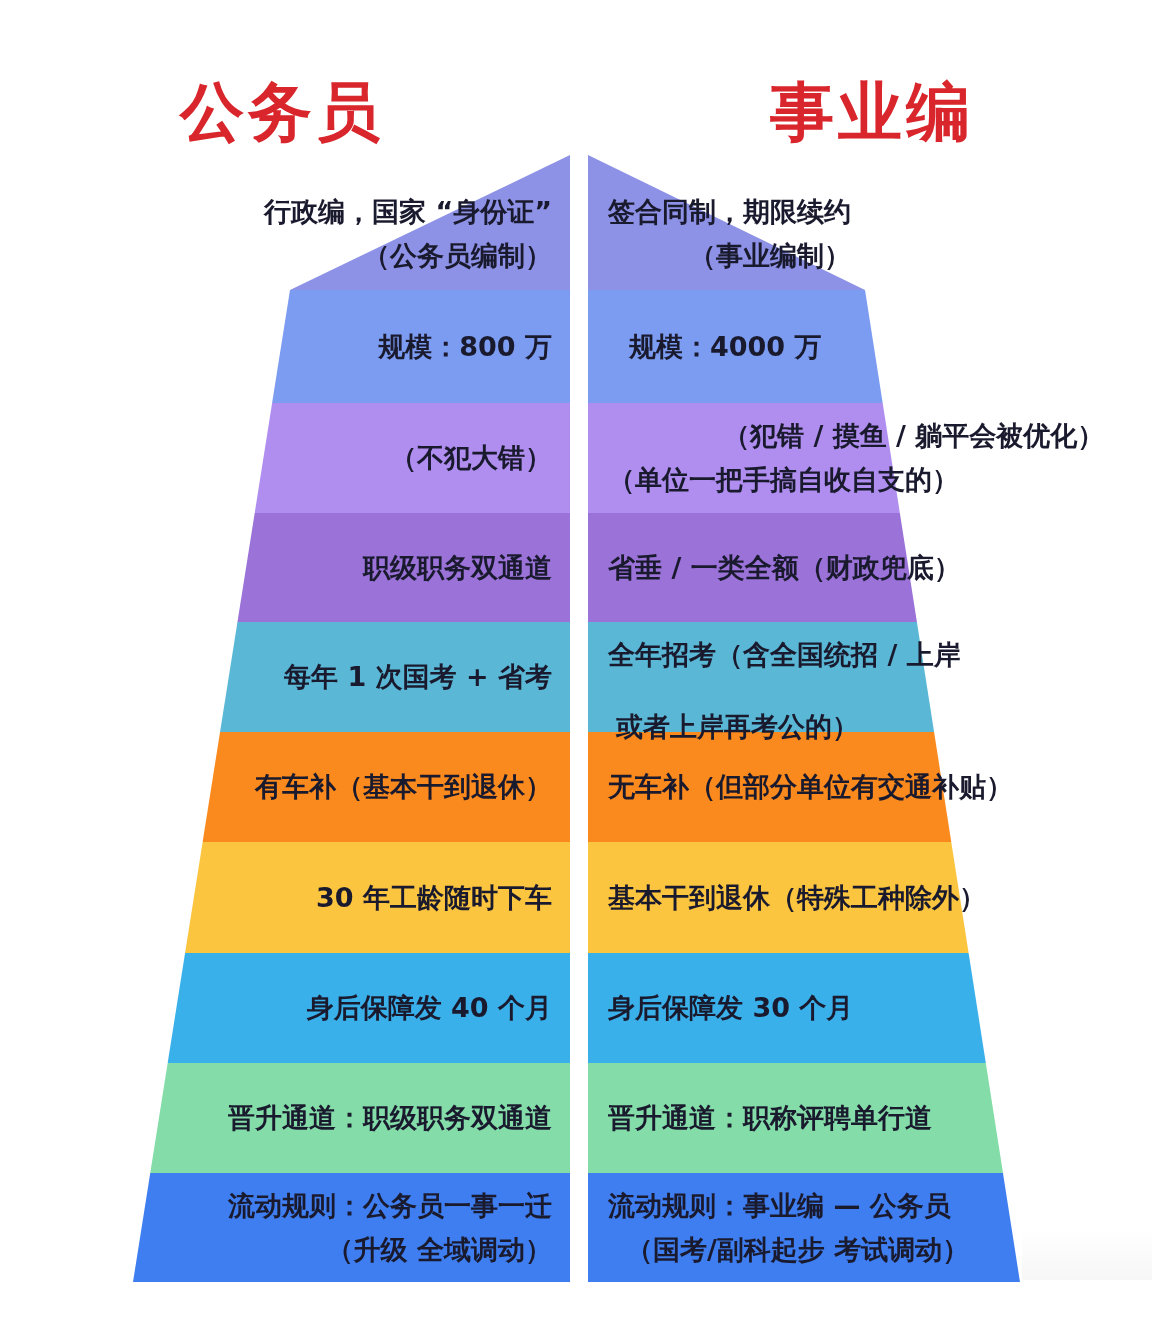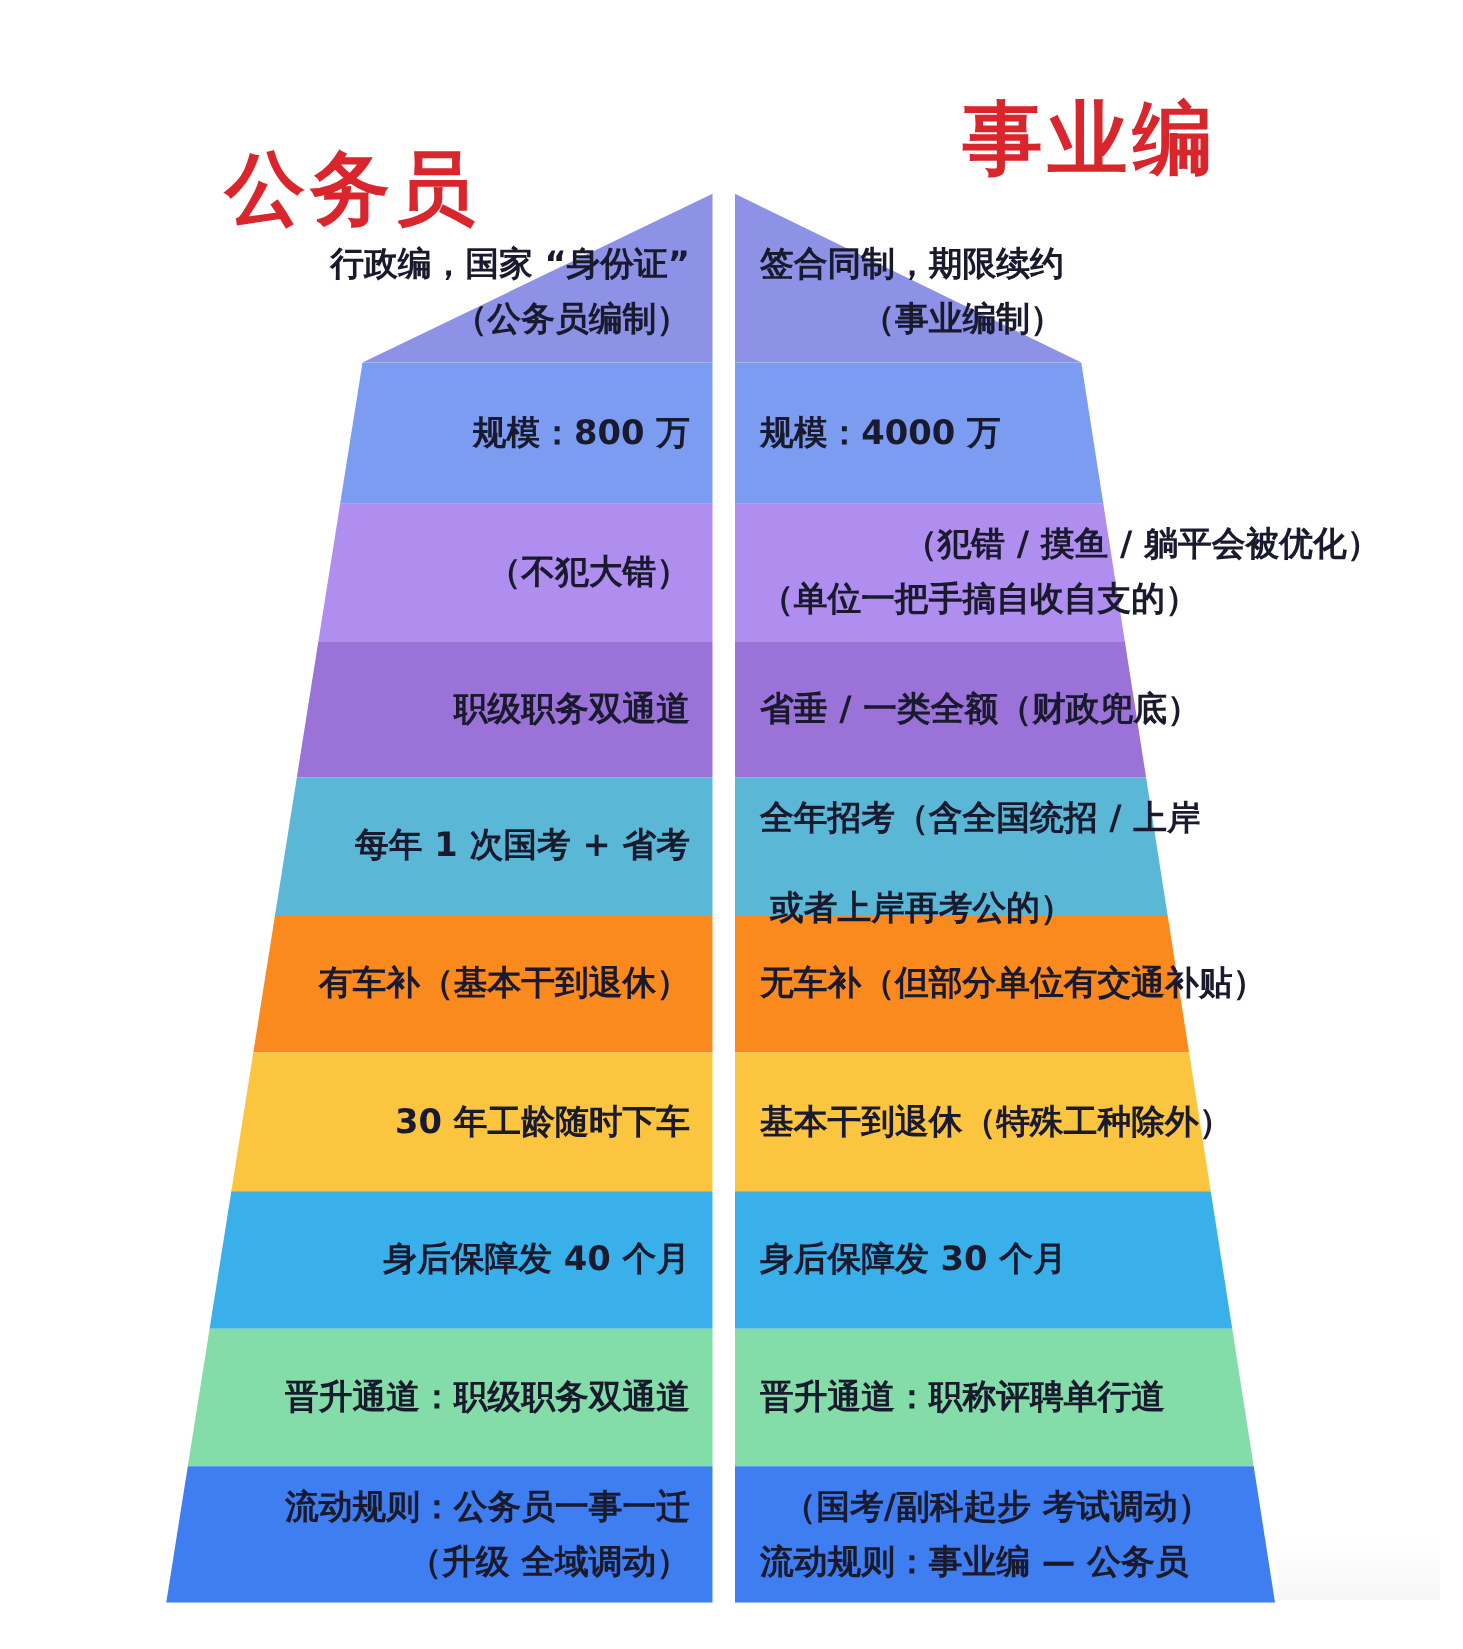--- a/index.html
+++ b/index.html
@@ -1,20 +1,20 @@
 <!DOCTYPE html>
 <html><head>
 <meta charset="utf-8">
 <style>
   html, body { margin:0; padding:0; background:#ffffff; }
   body { width:1170px; height:1319px; position:relative; overflow:hidden;
          font-family:"DejaVu Sans","Liberation Sans",sans-serif; }
   .title { position:absolute; top:72px; font-size:64px; font-weight:bold; color:#d9262c;
            letter-spacing:4px; line-height:80px; }
-  #title-left { left:180px;margin-top:40px; }
+  #title-left { left:180px; }
   #title-right { left:770px; }
   svg.shapes { position:absolute; left:0; top:0; }
   .cell { position:absolute; color:#1a1a2e; font-size:27px; font-weight:bold;
           line-height:44px; white-space:nowrap; }
   .l { text-align:right; }
   .r { text-align:left; }
   .watermark { position:absolute; left:1022px; top:1228px; width:130px; height:52px;
                background:linear-gradient(#ffffff,#f3f3f3); opacity:0.7; }
 </style>
 </head>
@@ -55,21 +55,21 @@
       <div>行政编，国家 “身份证”</div>
       <div>（公务员编制）</div>
     </div>
     <div class="cell r" style="top: 190px; left: 608px;">
       <div>签合同制，期限续约</div>
       <div style="padding-left: 6px; text-align: right;">（事业编制）</div>
     </div>
     <div class="cell l" style="top: 324.5px; right: 618px;">
       <div>规模：800 万</div>
     </div>
-    <div class="cell r" style="top: 324.5px; left: 608px; text-align: right;">
+    <div class="cell r" style="top: 324.5px; left: 629px; text-align: right;">
       <div>规模：4000 万</div>
     </div>
     <div class="cell l" style="top: 436px; right: 618px;">
       <div>（不犯大错）</div>
     </div>
     <div class="cell r" style="top: 414px; left: 608px;">
       <div style="padding-left: 115px;">（犯错 / 摸鱼 / 躺平会被优化）</div>
       <div>（单位一把手搞自收自支的）</div>
     </div>
     <div class="cell l" style="top: 545.5px; right: 618px;">
@@ -107,18 +107,18 @@
       <div>晋升通道：职级职务双通道</div>
     </div>
     <div class="cell r" style="top: 1096px; left: 608px;">
       <div>晋升通道：职称评聘单行道</div>
     </div>
     <div class="cell l" style="top: 1183.5px; right: 618px;">
       <div>流动规则：公务员一事一迁</div>
       <div>（升级 全域调动）</div>
     </div>
     <div class="cell r" style="top: 1183.5px; left: 608px;">
+      <div>流动规则：事业编 — 公务员</div>
       <div style="padding-left: 18px;">（国考/副科起步 考试调动）</div>
-      <div>流动规则：事业编 — 公务员</div>
     </div>
   </div>
 
 <div class="watermark"></div>
 
 </body></html>

